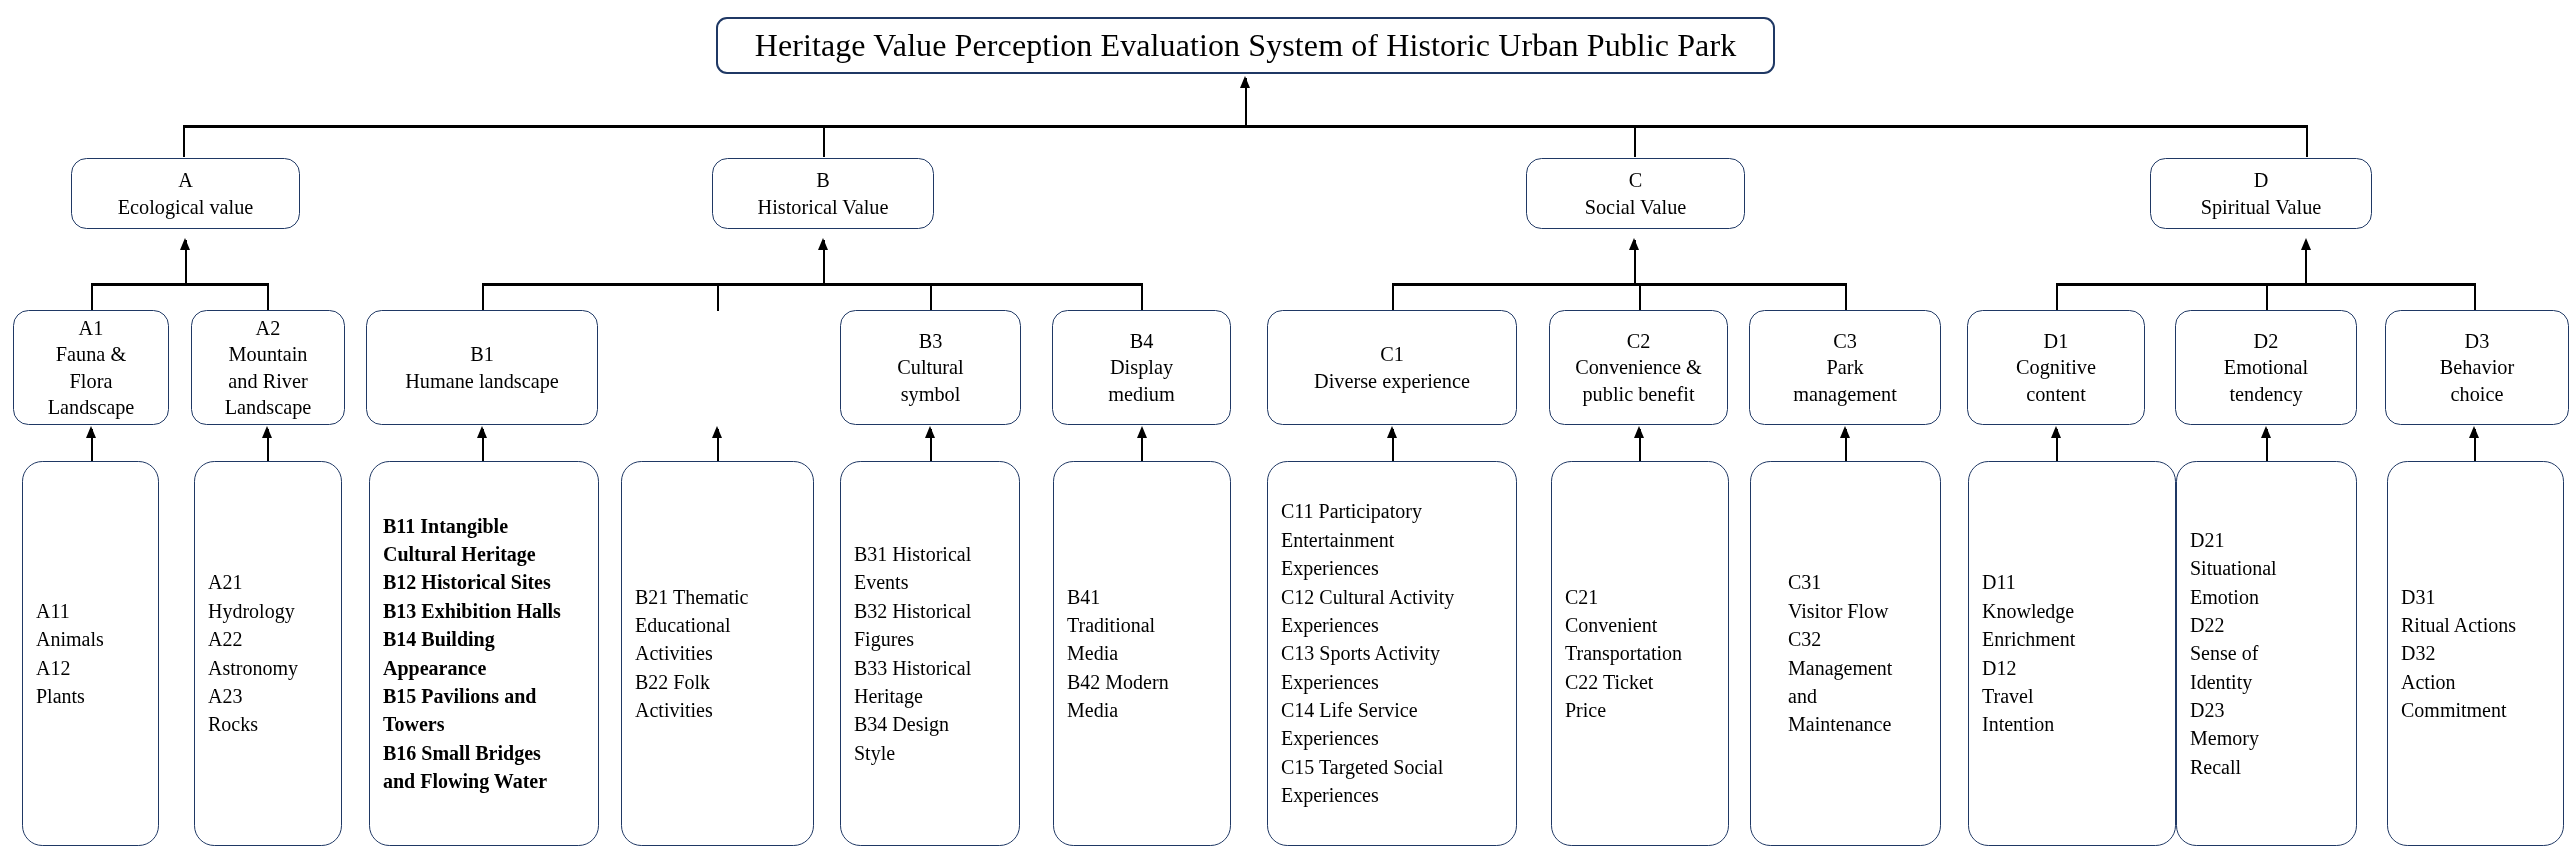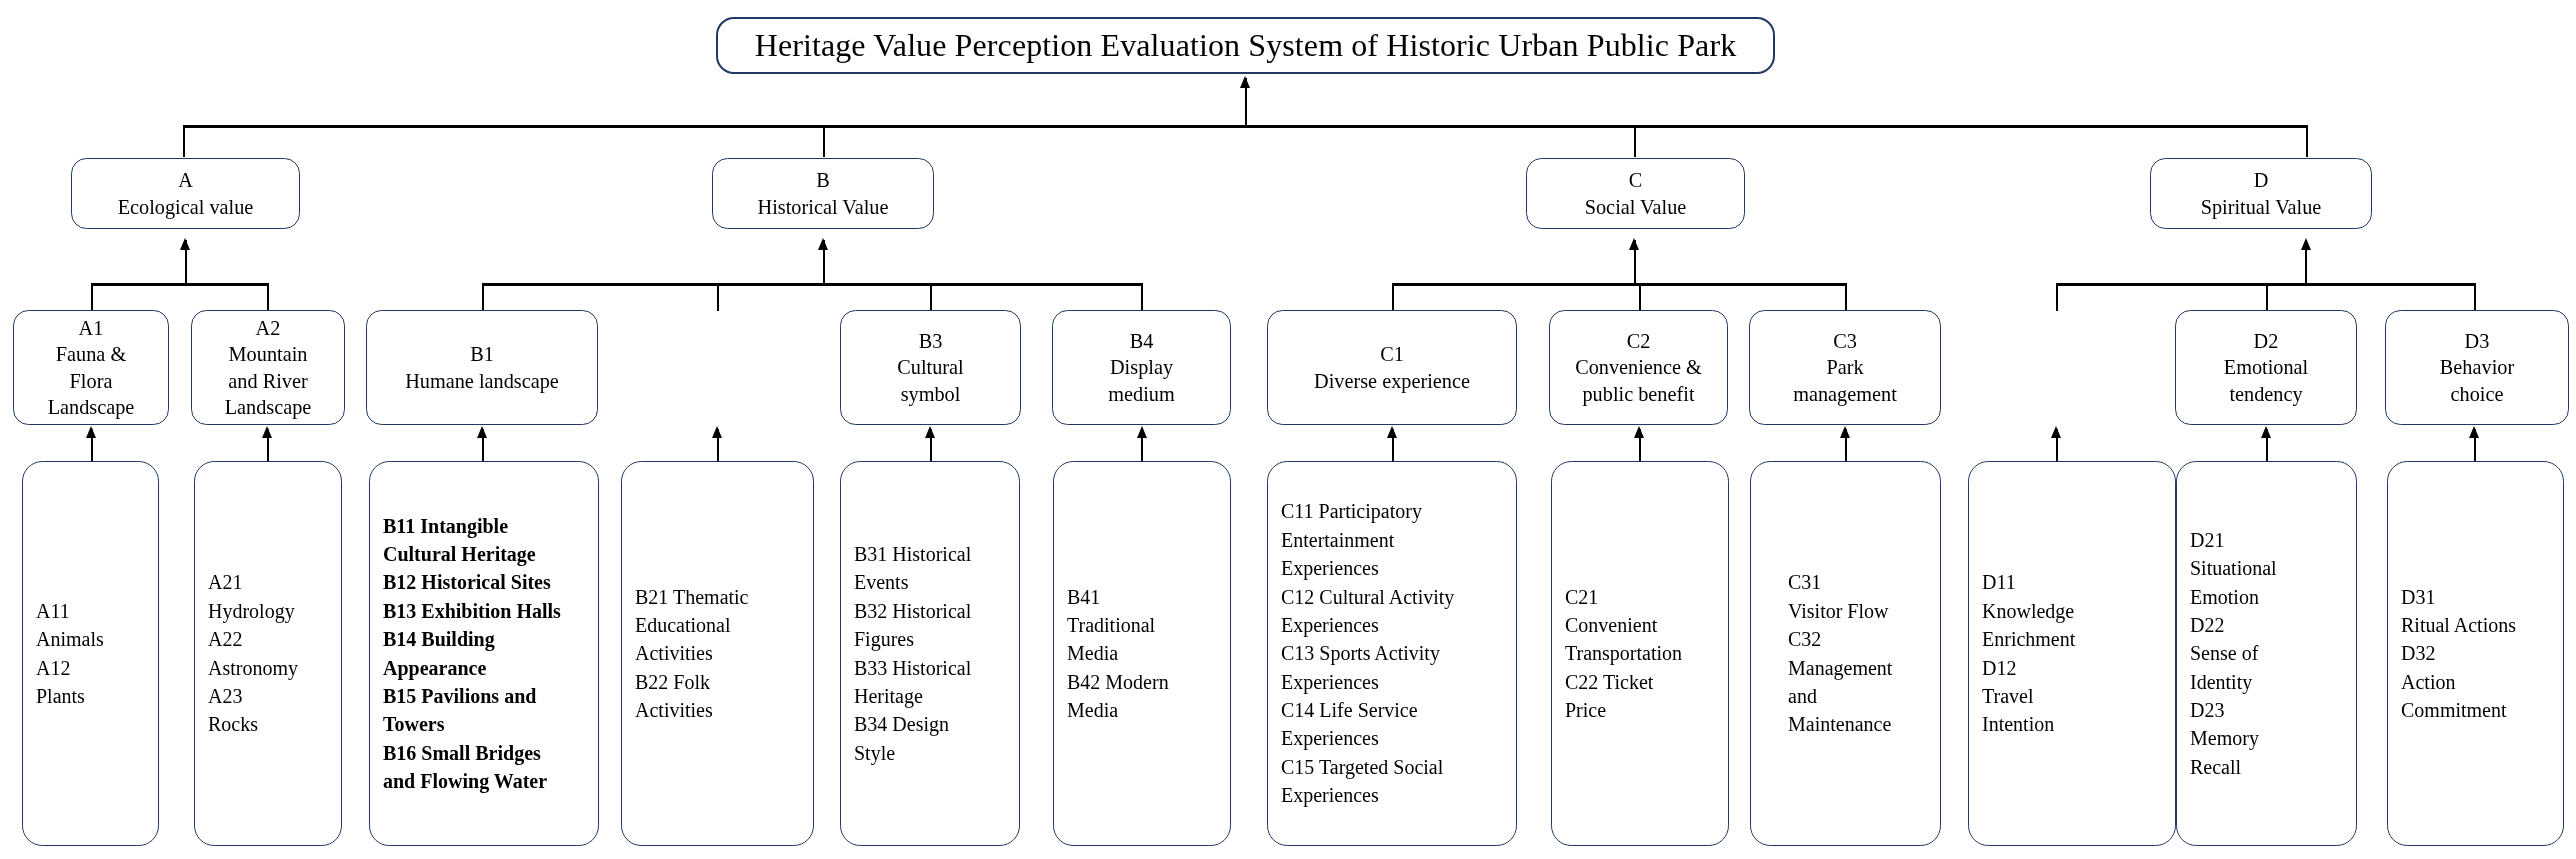--- a/index.html
+++ b/index.html
@@ -26,21 +26,21 @@
     border-radius: 15.5px;
     display: flex;
     align-items: center;
     justify-content: center;
     text-align: center;
     line-height: 1.30;
   }
 
   .node.root {
     border-width: 2.4px;
-    border-radius: 18px;
+    border-radius: 11px;
     font-size: 32px;
     letter-spacing: 0.1px;
   }
 
   .node.level2 {
     font-size: 20.3px;
   }
 
   .node.level3 {
     font-size: 20.3px;
@@ -183,20 +183,25 @@
   </div>
   <div class="node level3" style="left:1549px; top:310px; width:179px; height:115px;">
     <span class="inner">C2
 Convenience &amp;
 public benefit</span>
   </div>
   <div class="node level3" style="left:1749px; top:310px; width:192px; height:115px;">
     <span class="inner">C3
 Park
 management</span>
+  </div>
+  <div class="node level3" style="left:1967px; top:310px; width:178px; height:115px;">
+    <span class="inner">D1
+Cognitive
+content</span>
   </div>
   <div class="node level3" style="left:2175px; top:310px; width:182px; height:115px;">
     <span class="inner">D2
 Emotional
 tendency</span>
   </div>
   <div class="node level3" style="left:2385px; top:310px; width:184px; height:115px;">
     <span class="inner">D3
 Behavior
 choice</span>

